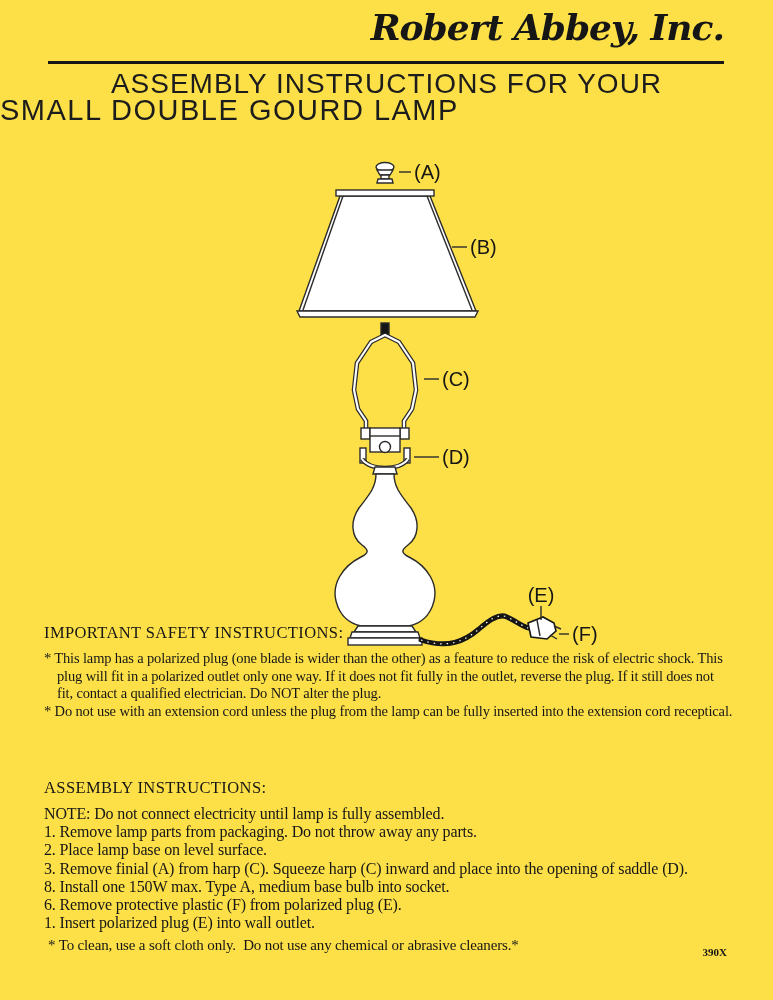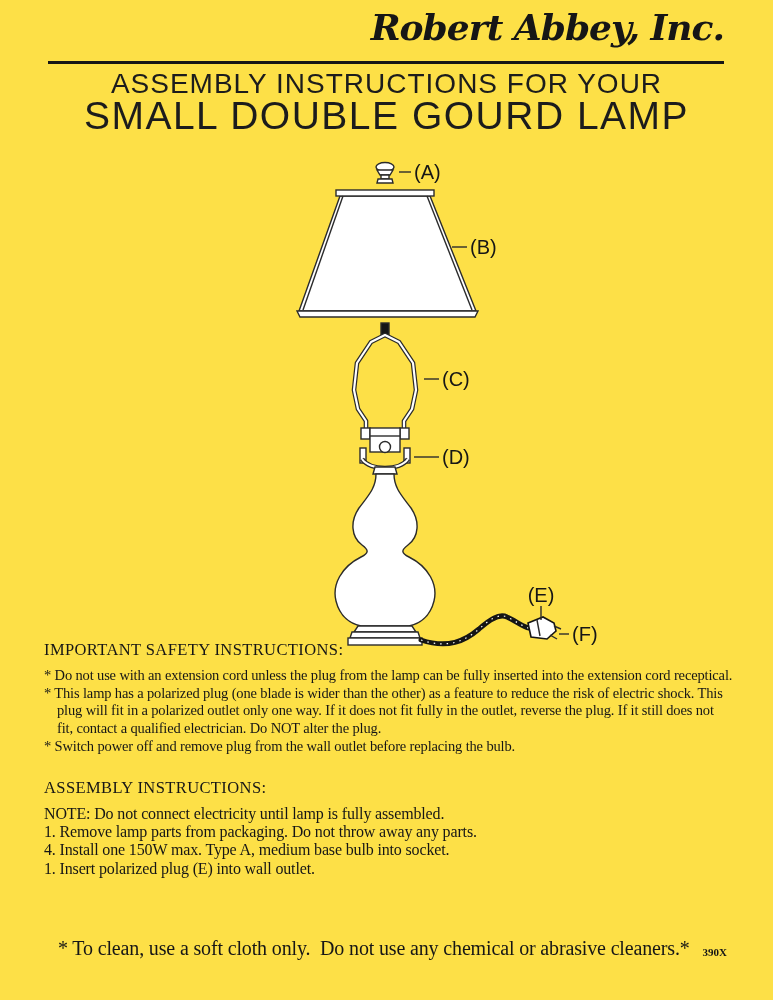--- a/index.html
+++ b/index.html
@@ -13,45 +13,45 @@
     font-family:"DejaVu Serif", serif; font-style:italic; font-weight:bold;
     font-size:36px; letter-spacing:-1px; white-space:nowrap;
   }
   .rule { position:absolute; top:61px; left:48px; width:676px; height:3px; background:#161616; }
   .subtitle {
     position:absolute; top:68px; left:0; width:100%; text-align:center;
     font-family:"Liberation Sans", sans-serif; font-size:28px; letter-spacing:1px;
     color:#1c1c1c; white-space:nowrap;
   }
   .title {
-    position:absolute; top:94px; left:0; width:100%; text-align:center;
-    font-family:"Liberation Sans", sans-serif; font-size:39px; letter-spacing:1.5px;
+    position:absolute; top:94px; left:0; width:100%; 
+    font-family:"Liberation Sans", sans-serif; font-size:29px; letter-spacing:1.5px;
     color:#1c1c1c; white-space:nowrap;
   }
   .diagram { position:absolute; top:150px; left:0; }
   svg text {
     font-family:"Liberation Sans", sans-serif; font-size:20px; fill:#161616;
   }
   .section-heading {
     font-size:16.5px; letter-spacing:0.4px; white-space:nowrap;
   }
-  .safety { position:absolute; top:640px; left:44px; width:688px; }
+  .safety { position:absolute; top:623px; left:44px; width:688px; }
   .safety-items { margin-top:7px; }
   .safety-item {
     font-size:14.5px; line-height:17.7px; letter-spacing:-0.15px;
     padding-left:13px; text-indent:-13px;
   }
   .assembly { position:absolute; top:762px; left:44px; width:688px; }
   .assembly .section-heading { margin-bottom:7px;margin-top:16px; }
   .body-line {
     font-size:16px; line-height:18.2px; letter-spacing:-0.15px; white-space:nowrap;
   }
   .nowrap { white-space:nowrap; }
   .clean-note {
-    position:absolute; top:937px; left:58px; font-size:20px; letter-spacing:-0.15px;
+    position:absolute; top:937px; left:48px; font-size:15px; letter-spacing:-0.15px;
     white-space:pre-wrap;
   }
   .model {
     position:absolute; top:946px; right:46px;
     font-weight:bold; font-size:11px;
   }
 </style>
 </head>
 <body>
 
@@ -141,30 +141,32 @@
     <text x="470" y="254">(B)</text>
     <text x="442" y="386">(C)</text>
     <text x="442" y="464">(D)</text>
     <text x="541" y="602" text-anchor="middle">(E)</text>
     <text x="572" y="641">(F)</text>
   </svg>
 
   <div class="safety">
     <div class="section-heading">IMPORTANT SAFETY INSTRUCTIONS:</div>
     <div class="safety-items">
+      <div class="safety-item">* This lamp has a polarized plug (one blade is wider than the other) as a feature to reduce the risk of electric shock. This plug will fit in a polarized outlet only one way. If it does not fit fully in the outlet, reverse the plug. If it still does not fit, contact a qualified electrician. Do NOT alter the plug.</div>
       <div class="safety-item nowrap">* Do not use with an extension cord unless the plug from the lamp can be fully inserted into the extension cord receptical.</div>
-      <div class="safety-item">* This lamp has a polarized plug (one blade is wider than the other) as a feature to reduce the risk of electric shock. This plug will fit in a polarized outlet only one way. If it does not fit fully in the outlet, reverse the plug. If it still does not fit, contact a qualified electrician. Do NOT alter the plug.</div>
-      <div class="safety-item nowrap">* Switch power off and remove plug from the wall outlet before replacing the bulb.</div>
     </div>
   </div>
 
   <div class="assembly">
     <div class="section-heading">ASSEMBLY INSTRUCTIONS:</div>
     <div class="body-line">NOTE: Do not connect electricity until lamp is fully assembled.</div>
     <div class="body-line">1. Remove lamp parts from packaging. Do not throw away any parts.</div>
-    <div class="body-line">4. Install one 150W max. Type A, medium base bulb into socket.</div>
+    <div class="body-line">2. Place lamp base on level surface.</div>
+    <div class="body-line">3. Remove finial (A) from harp (C). Squeeze harp (C) inward and place into the opening of saddle (D).</div>
+    <div class="body-line">8. Install one 150W max. Type A, medium base bulb into socket.</div>
+    <div class="body-line">6. Remove protective plastic (F) from polarized plug (E).</div>
     <div class="body-line">1. Insert polarized plug (E) into wall outlet.</div>
   </div>
 
   <div class="clean-note">* To clean, use a soft cloth only.  Do not use any chemical or abrasive cleaners.*</div>
   <div class="model">390X</div>
 
 </div>
 
 </body></html>

